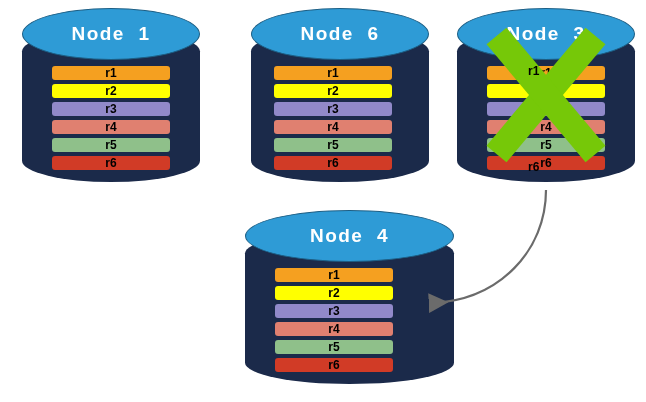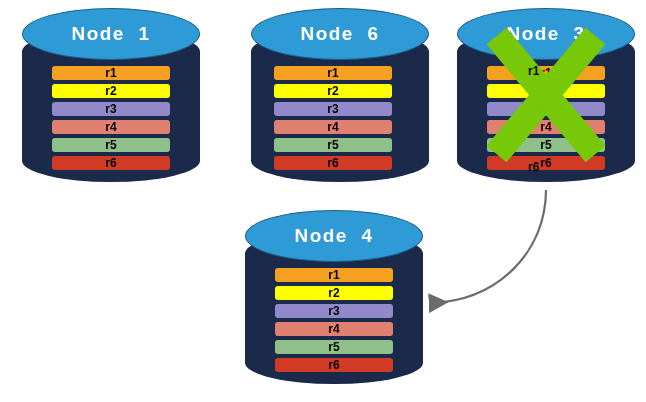--- a/index.html
+++ b/index.html
@@ -200,21 +200,21 @@
             <span class="bar-label">r6</span>
           </div>
         </div>
       </div>
       <div class="xmark" style="left: 457px; top: 8px; width: 178px; height: 174px;">
         <div class="arm a" style="background: rgb(118, 200, 8);"></div>
         <div class="arm b" style="background: rgb(118, 200, 8);"></div>
       </div>
       <div class="x-through-label" style="left: 528px; top: 64px;">r1</div>
       <div class="x-through-label" style="left: 528px; top: 160px;">r6</div>
-      <div class="node" style="left: 245px; top: 210px; width: 178px; height: 174px;">
+      <div class="node" style="left: 245px; top: 210px; width: 209px; height: 174px;">
         <div class="node-body" style="background: rgb(27, 42, 74);"></div>
         <div class="node-top" style="background: rgb(46, 155, 214);"></div>
         <div class="node-title" style="color: rgb(255, 255, 255);">Node  4</div>
         <div class="bars">
           <div class="bar" style="left: 30px; width: 118px; top: 58px; background: rgb(245, 160, 32);">
             <span class="bar-label">r1</span>
           </div>
           <div class="bar" style="left: 30px; width: 118px; top: 76px; background: rgb(255, 255, 0);">
             <span class="bar-label">r2</span>
           </div>

